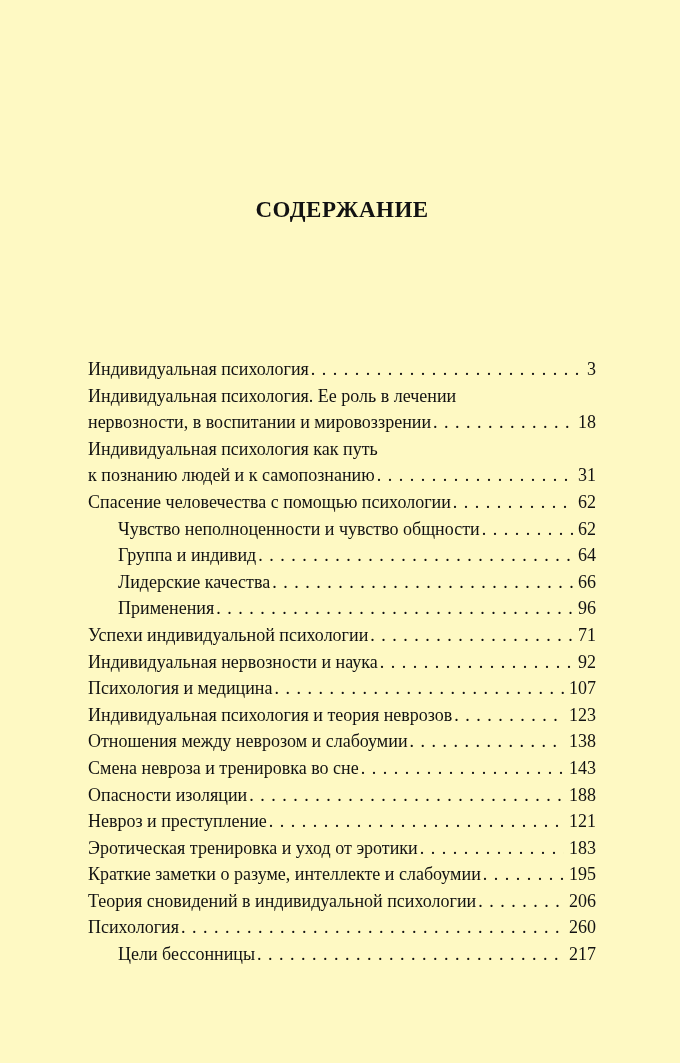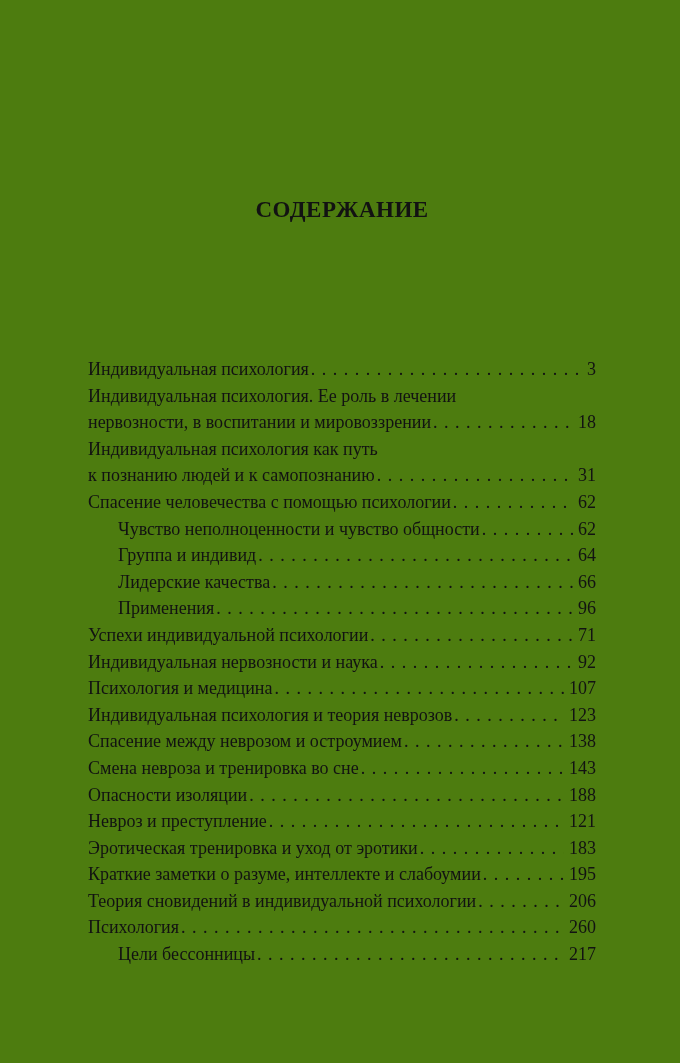--- a/index.html
+++ b/index.html
@@ -5,21 +5,21 @@
   * { margin: 0; padding: 0; box-sizing: border-box; }
   html, body {
     background: #ffffff;
     font-family: "Liberation Serif", "DejaVu Serif", serif;
   }
   .page {
     position: relative;
     width: 680px;
     height: 1063px;
     margin: 0 auto;
-    background: #4d7c0f;
+    background: #fef9c3;
     color: #121212;
     padding: 196px 84px 0 88px;
     overflow: hidden;
   }
   .title {
     font-size: 23px;
     font-weight: bold;
     text-align: center;
     letter-spacing: 0.5px;
     line-height: 28px;
@@ -146,21 +146,21 @@
       </div>
       <div class="toc-entry">
         <div class="toc-row">
           <span class="toc-title">Индивидуальная психология и теория неврозов</span>
           <span class="dots"></span>
           <span class="toc-page">123</span>
         </div>
       </div>
       <div class="toc-entry">
         <div class="toc-row">
-          <span class="toc-title">Спасение между неврозом и остроумием</span>
+          <span class="toc-title">Отношения между неврозом и слабоумии</span>
           <span class="dots"></span>
           <span class="toc-page">138</span>
         </div>
       </div>
       <div class="toc-entry">
         <div class="toc-row">
           <span class="toc-title">Смена невроза и тренировка во сне</span>
           <span class="dots"></span>
           <span class="toc-page">143</span>
         </div>

